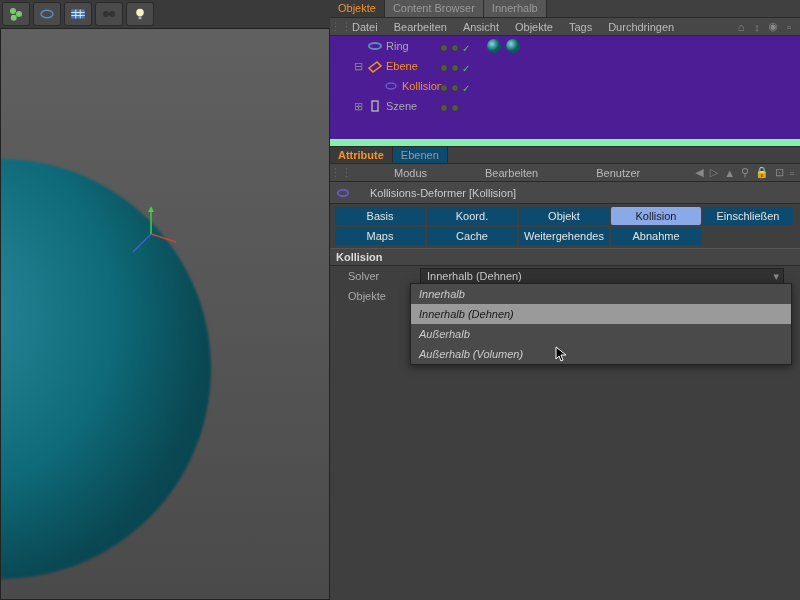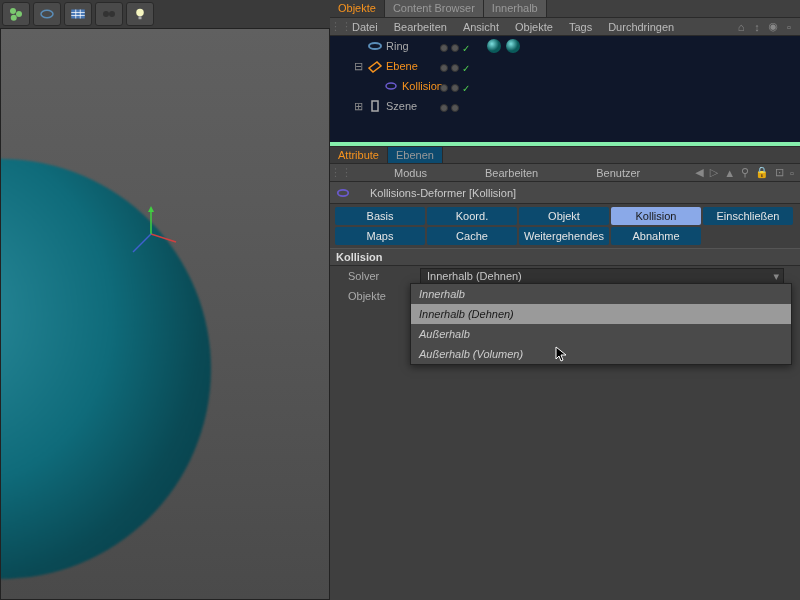--- a/index.html
+++ b/index.html
@@ -24,39 +24,39 @@
   .obj-tab.active { background: #3a3a3a; color: #f7931e; font-weight: 500; }
   
   
   .obj-menu { display: flex; align-items: center; height: 18px; background: #474747; border-bottom: 1px solid #2a2a2a; }
   .grip { width: 14px; text-align: center; color: #666; }
   .obj-menu-item { padding: 0 8px; cursor: pointer; color: #bbb; }
   .obj-menu-right { margin-left: auto; display: flex; gap: 2px; padding-right: 4px; }
   .obj-menu-right span { width: 14px; height: 14px; display: inline-flex; align-items: center; justify-content: center; color: #888; }
   
   
-  .hierarchy { height: 110px; background: #0f172a; border-bottom: 4px solid #86efac; position: relative; }
+  .hierarchy { height: 110px; background: #4c1d95; border-bottom: 7px solid #86efac; position: relative; }
   .hrow { display: flex; align-items: center; height: 20px; padding-left: 6px; }
   .hrow .expander { width: 10px; color: #888; }
   .hrow .icon { width: 16px; height: 16px; margin: 0 3px; display: inline-flex; align-items: center; justify-content: center; }
   .hrow .name { color: #aaa; }
   .hrow .name.orange { color: #f7931e; }
   .hrow.l1 { padding-left: 24px; }
   .hrow.l2 { padding-left: 40px; }
   .dots-col { position: absolute; left: 110px; top: 2px; }
   .dots-row { height: 20px; display: flex; align-items: center; gap: 3px; }
   .dot { width: 8px; height: 8px; border-radius: 50%; background: #555; border: 1px solid #333; }
   .check { color: #4fc94f; font-size: 10px; }
   .sphere-tags { position: absolute; left: 156px; top: 2px; }
   .sphere-tag { width: 16px; height: 16px; margin-bottom: 4px; }
   
   
   .attr-tabs { display: flex; height: 18px; background: #404040; border-top: 1px solid #2a2a2a; border-bottom: 1px solid #2a2a2a; }
   .attr-tab { padding: 2px 8px; background: #0c4a6e; color: #999; border-right: 1px solid #2a2a2a; cursor: pointer; }
-  .attr-tab.active { background: #3a3a3a; color: #f7931e; font-weight: 400; text-align: center; }
+  .attr-tab.active { background: #3a3a3a; color: #f7931e; font-weight: 700; text-align: center; }
   
   
   .attr-menu { display: flex; align-items: center; height: 18px; background: #474747; border-bottom: 1px solid #2a2a2a; }
   .attr-menu-item { padding: 0 8px; cursor: pointer; color: #bbb; margin-left: 42px; }
   .attr-menu-right { margin-left: auto; display: flex; gap: 6px; padding-right: 6px; }
   .attr-menu-right span { color: #888; display: inline-flex; align-items: center; }
   
   
   .deformer-title { display: flex; align-items: center; height: 22px; background: #484848; border-bottom: 1px solid #2a2a2a; padding-left: 6px; gap: 20px; }
   

